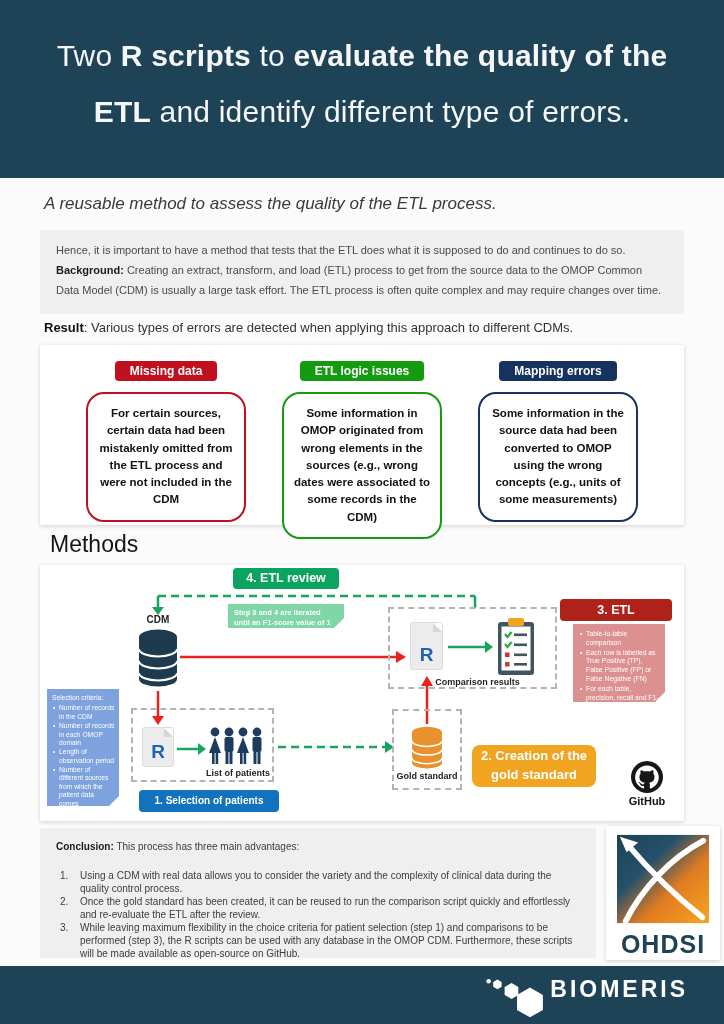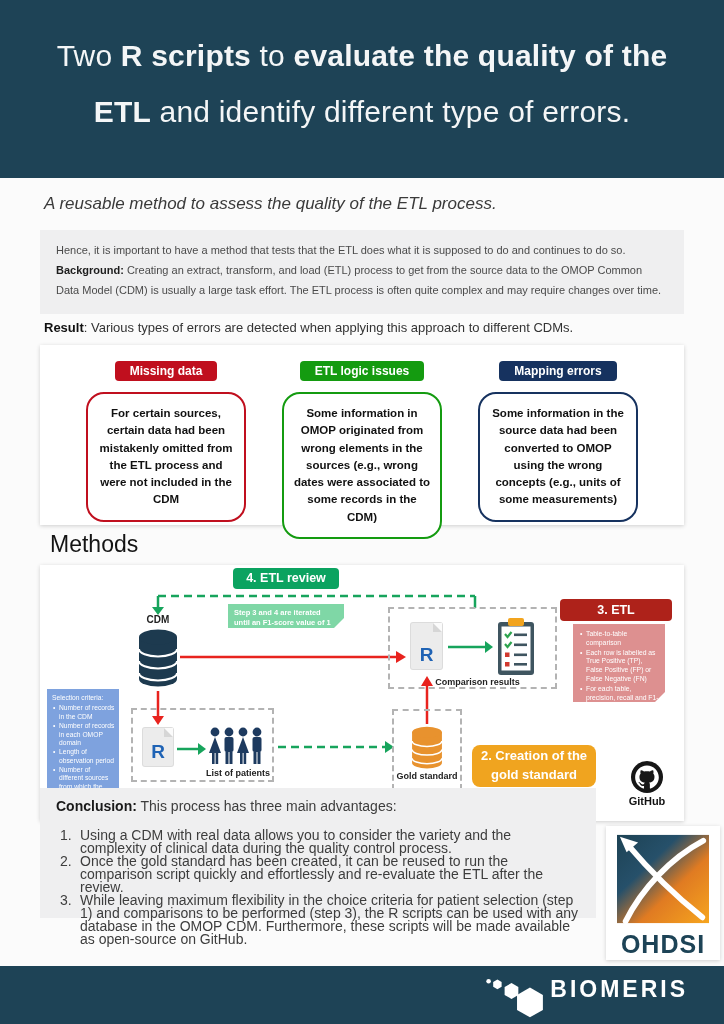--- a/index.html
+++ b/index.html
@@ -69,22 +69,22 @@
   .rdoc::before { content:""; position:absolute; right:0; top:0; border-style:solid; border-width:0 9px 9px 0;
                   border-color:#fbfbfb #fbfbfb #d6d6d6 #d6d6d6; }
   .rdoc span { color:#1f63b5; font-weight:800; font-size:19px; line-height:1; padding-bottom:5px; }
   .rdoc-select { left:103px; top:163px; width:30px; height:38px; }
   .rdoc-comp   { left:371px; top:58px;  width:31px; height:46px; }
 
   .github { position:absolute; left:585px; top:196px; width:44px; text-align:center; }
   .github .gh-label { font-size:11px; font-weight:700; color:#111; margin-top:-2px; }
 
   
-  .conclusion { position:absolute; left:40px; top:788px; width:556px; height:130px; padding:12px 16px;
-                font-size:14px; line-height:13px; color:#3d3d3d; }
+  .conclusion { position:absolute; left:40px; top:828px; width:556px; height:130px; padding:12px 16px;
+                font-size:10px; line-height:13px; color:#3d3d3d; }
   .conclusion b { color:#1a1a1a; }
   .conclusion ol { list-style:none; counter-reset:li; margin-top:16px; }
   .conclusion ol li { counter-increment:li; position:relative; padding-left:24px; }
   .conclusion ol li::before { content:counter(li) "."; position:absolute; left:4px; }
 
   .ohdsi-card { position:absolute; left:606px; top:826px; width:114px; height:134px; background:#fff;
                 box-shadow:0 1px 4px rgba(0,0,0,.18); text-align:center; padding-top:7px; }
   .ohdsi-word { font-size:25px; font-weight:800; color:#1d4356; letter-spacing:1px; margin-top:1px; }
 
   

